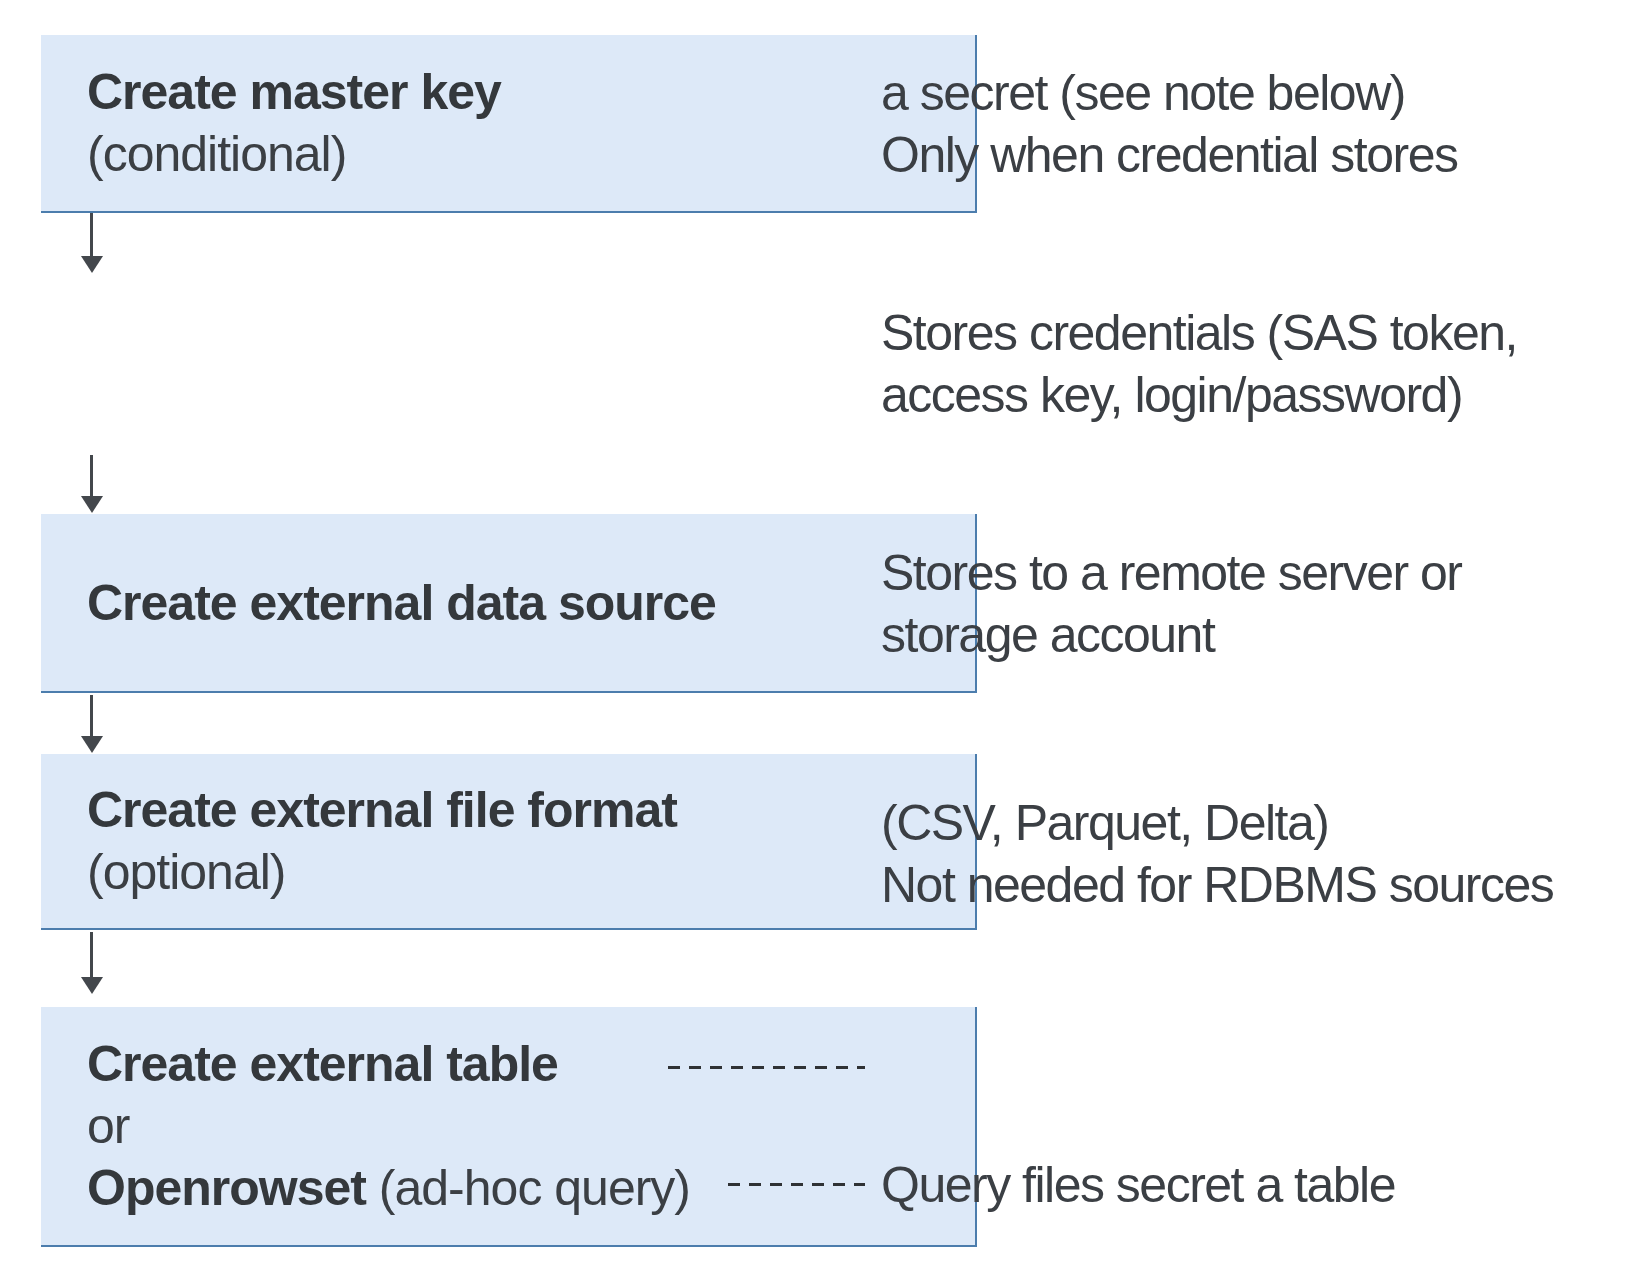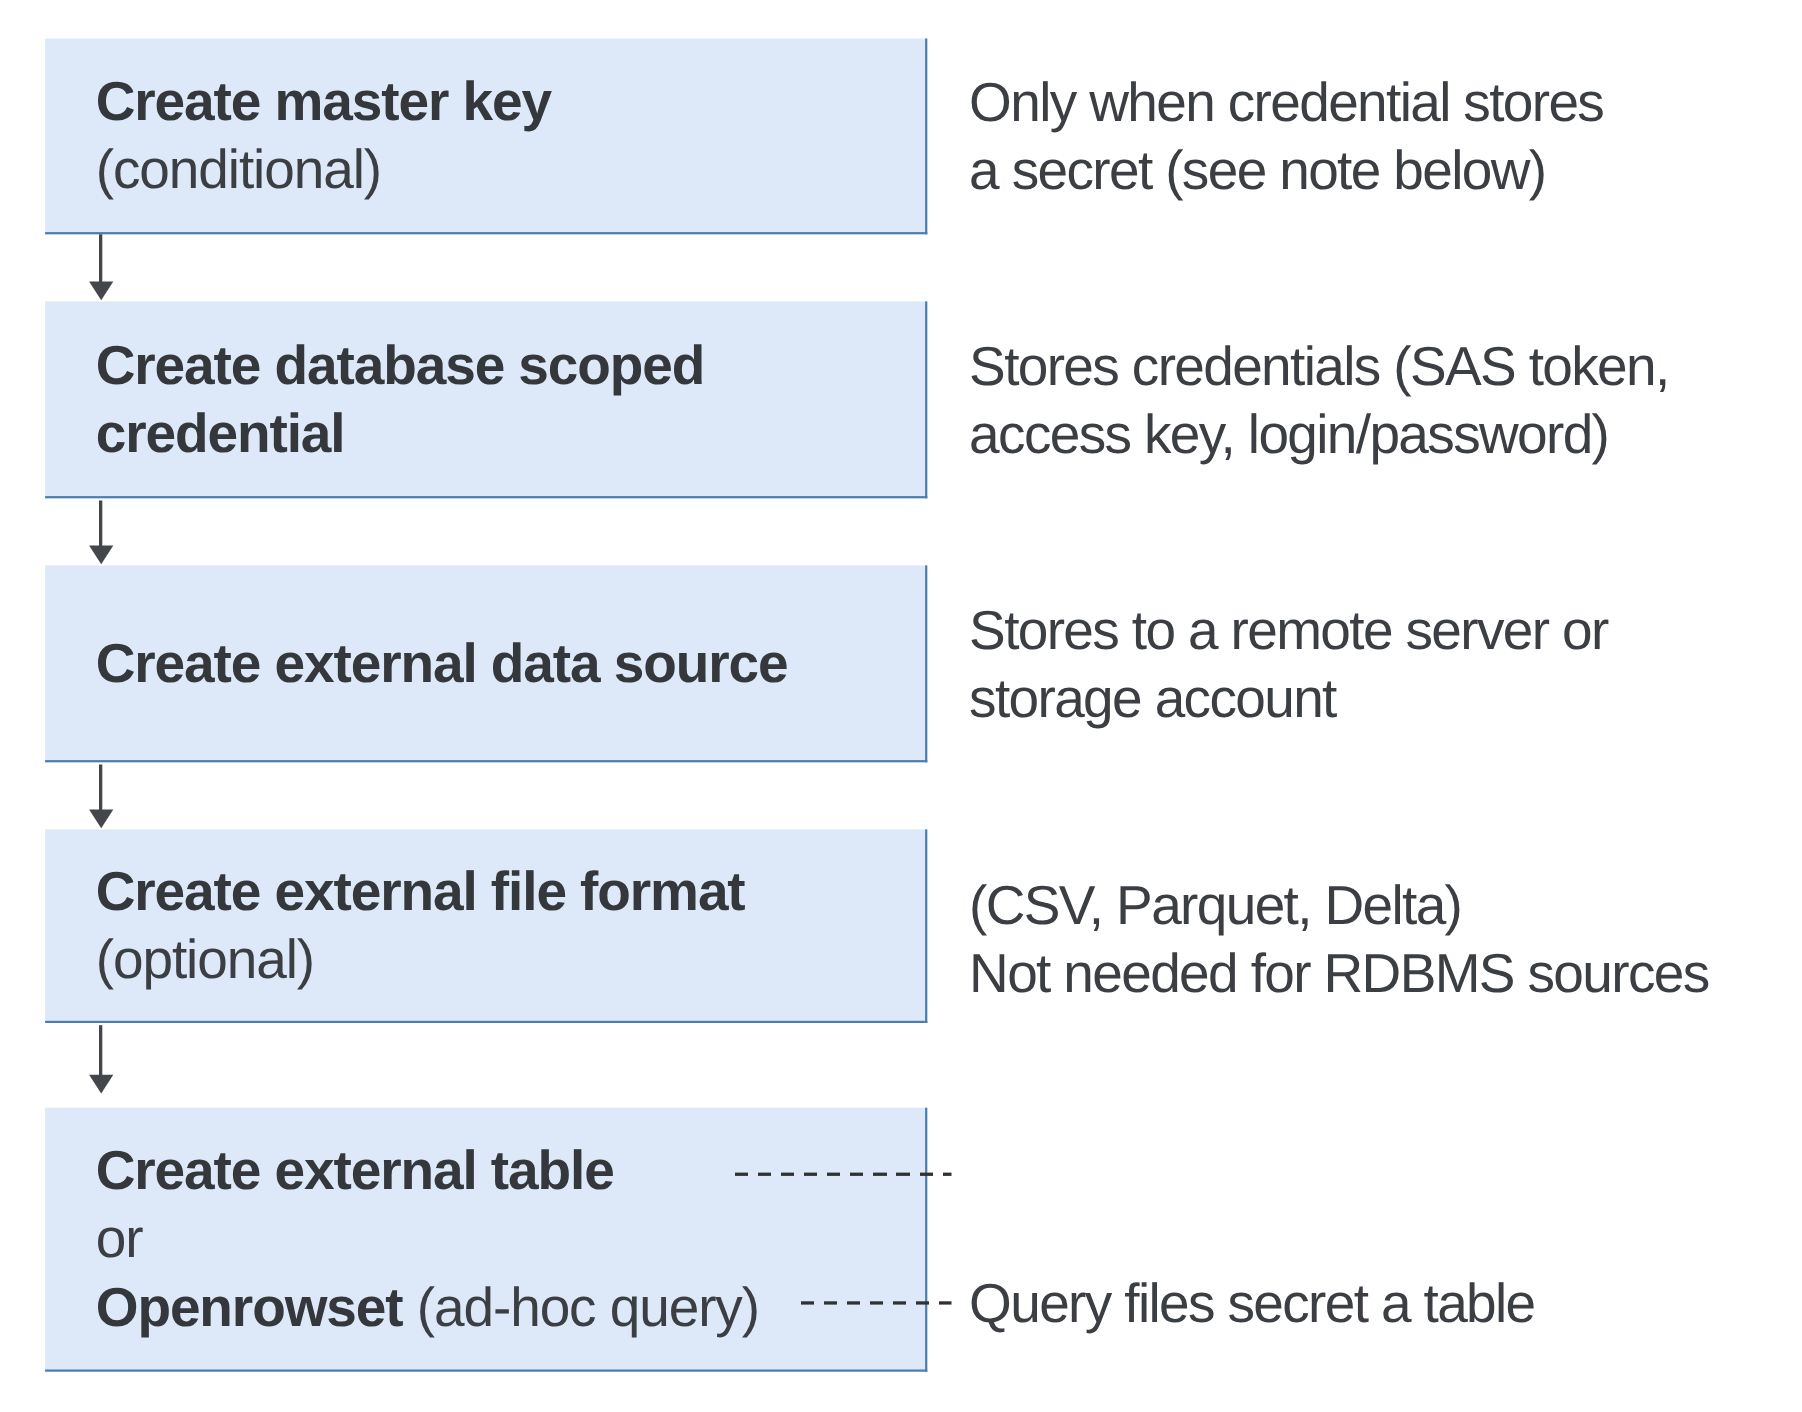--- a/index.html
+++ b/index.html
@@ -10,21 +10,21 @@
     --arrow:#43474c;
     --dash:#2f3235;
     --canvas-bg:#ffffff;
   }
   *{margin:0;padding:0;box-sizing:border-box;}
   html,body{width:1638px;height:1284px;overflow:hidden;}
   body{background:var(--canvas-bg);font-family:"Liberation Sans",sans-serif;}
   .canvas{position:relative;width:1638px;height:1284px;background:var(--canvas-bg);}
 
   .box{
-    position:absolute;left:41px;width:802px;
+    position:absolute;left:41px;width:936px;
     background:var(--box-fill);
     border-right:2px solid var(--box-border);
     border-bottom:2px solid var(--box-border);
     display:flex;flex-direction:column;justify-content:center;
     padding-left:46px;padding-right:56px;
   }
   .ln{font-size:50px;line-height:62px;color:var(--body-text);letter-spacing:-1px;}
   .b{font-weight:700;color:var(--title-text);}
   .r{font-weight:400;color:var(--body-text);}
 
@@ -51,23 +51,20 @@
 </head>
 <body>
 
 <div class="canvas">
 
   <div class="box" style="top:35px;height:178px">
     <div class="ln"><span class="b">Create master key</span></div>
     <div class="ln r">(conditional)</div>
   </div>
 
-  <div class="box" style="top:274px;height:179px">
-    <div class="ln b">Create database scoped credential</div>
-  </div>
 
   <div class="box" style="top:514px;height:179px">
     <div class="ln"><span class="b">Create external data source</span></div>
   </div>
 
   <div class="box" style="top:1007px;height:240px">
     <div class="ln"><span class="b">Create external table</span></div>
     <div class="ln r">or</div>
     <div class="ln"><span class="b">Openrowset</span><span class="r"> (ad-hoc query)</span></div>
   </div>
@@ -91,22 +88,22 @@
   </div>
   <div class="arrow" style="top:932px;height:62px">
     <div class="stem"></div>
     <div class="head"></div>
   </div>
 
   <div class="dash" style="top:1066px;left:668px;width:197px"></div>
   <div class="dash" style="top:1183px;left:728px;width:137px"></div>
 
   <div class="note" style="top:35px;height:178px">
+    <div>a secret (see note below)</div>
     <div>Only when credential stores</div>
-    <div>a secret (see note below)</div>
   </div>
 
   <div class="note" style="top:274px;height:179px">
     <div>Stores credentials (SAS token,</div>
     <div>access key, login/password)</div>
   </div>
 
   <div class="note" style="top:514px;height:179px">
     <div>Stores to a remote server or</div>
     <div>storage account</div>

